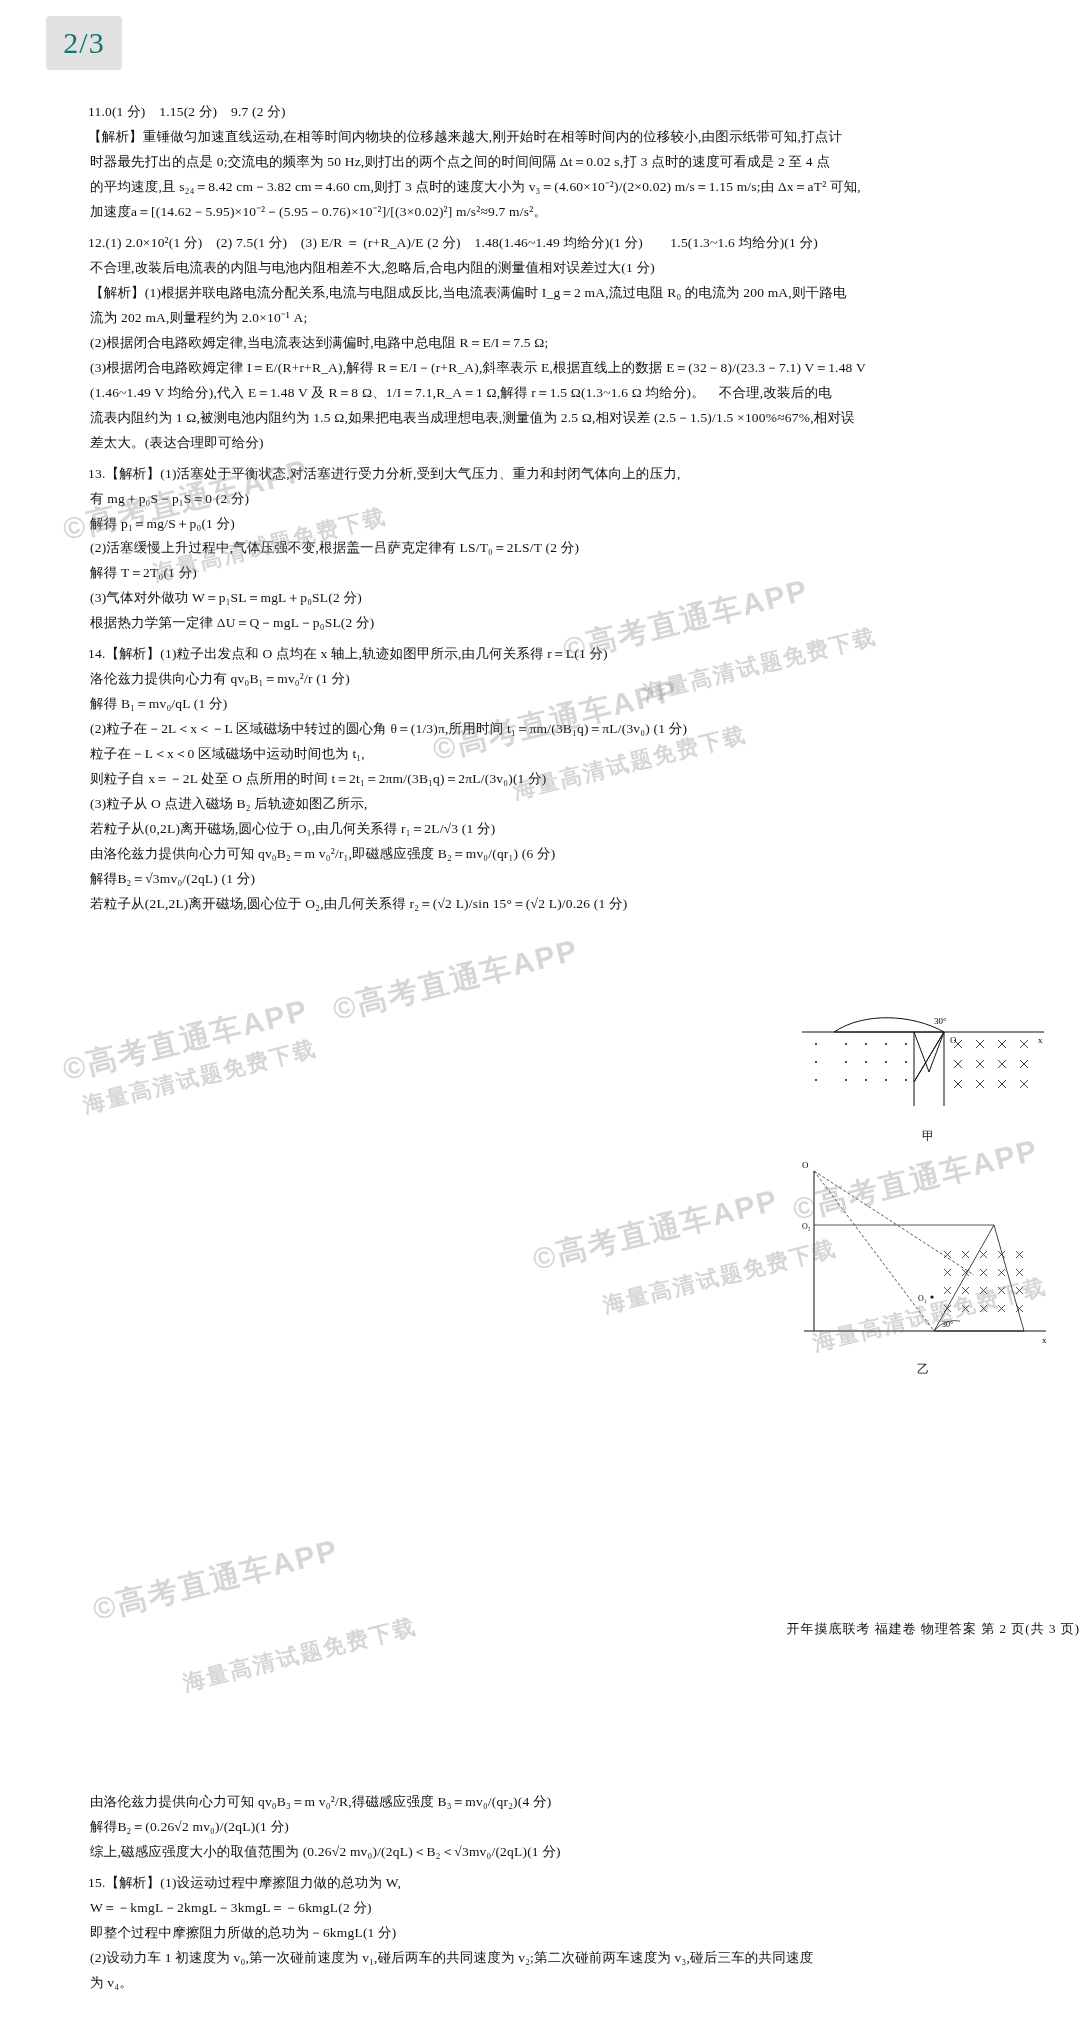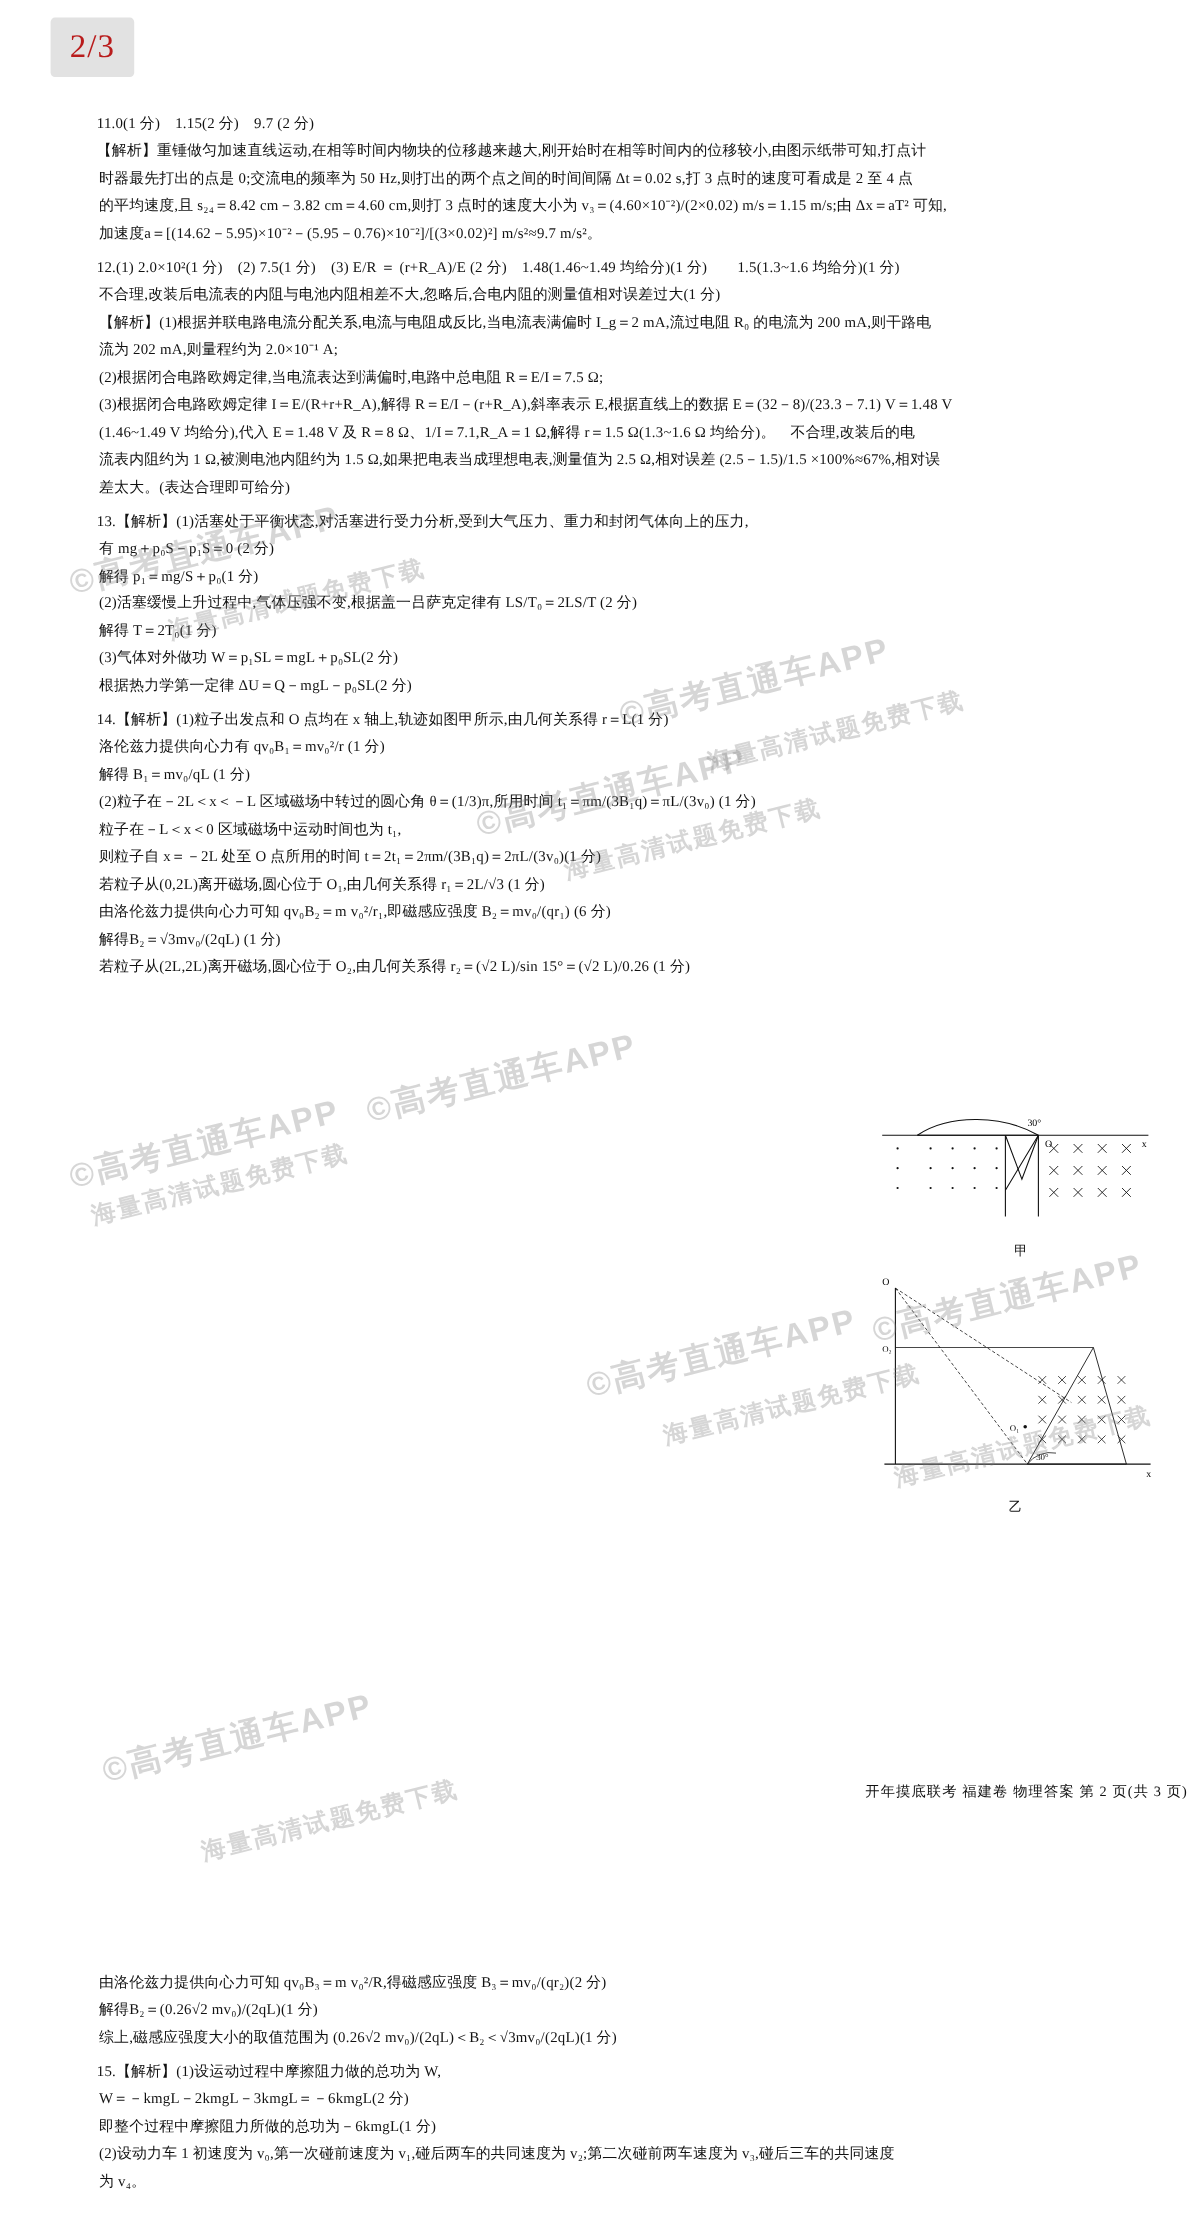--- a/index.html
+++ b/index.html
@@ -19,21 +19,21 @@
   }
   
   .page-badge{
     position:absolute;
     left:46px;
     top:16px;
     width:76px;
     height:54px;
     background:#e2e2e2;
     border-radius:4px;
-    color:#b91c1c;
+    color:#0f766e;
     font-size:30px;
     font-family:"Liberation Serif", serif;
     display:flex;
     align-items:center;
     justify-content:center;
     letter-spacing:1px;
   }
   .content{
     position:absolute;
     left:60px;
@@ -137,20 +137,21 @@
       <div class="ln ind3">根据热力学第一定律 ΔU＝Q－mgL－p₀SL(2 分)</div>
     </div>
 
     <div class="blk">
       <div class="ln hang">14.【解析】(1)粒子出发点和 O 点均在 x 轴上,轨迹如图甲所示,由几何关系得 r＝L(1 分)</div>
       <div class="ln ind3">洛伦兹力提供向心力有 qv₀B₁＝mv₀²/r (1 分)</div>
       <div class="ln ind3">解得 B₁＝mv₀/qL (1 分)</div>
       <div class="ln ind3">(2)粒子在－2L＜x＜－L 区域磁场中转过的圆心角 θ＝(1/3)π,所用时间 t₁＝πm/(3B₁q)＝πL/(3v₀) (1 分)</div>
       <div class="ln ind3">粒子在－L＜x＜0 区域磁场中运动时间也为 t₁,</div>
       <div class="ln ind3">则粒子自 x＝－2L 处至 O 点所用的时间 t＝2t₁＝2πm/(3B₁q)＝2πL/(3v₀)(1 分)</div>
+      <div class="ln ind3">(3)粒子从 O 点进入磁场 B₂ 后轨迹如图乙所示,</div>
       <div class="ln ind3">若粒子从(0,2L)离开磁场,圆心位于 O₁,由几何关系得 r₁＝2L/√3 (1 分)</div>
       <div class="ln ind3">由洛伦兹力提供向心力可知 qv₀B₂＝m v₀²/r₁,即磁感应强度 B₂＝mv₀/(qr₁) (6 分)</div>
       <div class="ln ind3">解得B₂＝√3mv₀/(2qL) (1 分)</div>
       <div class="ln ind3">若粒子从(2L,2L)离开磁场,圆心位于 O₂,由几何关系得 r₂＝(√2 L)/sin 15°＝(√2 L)/0.26 (1 分)</div>
     </div>
 
   </div>
 
   <div class="fig-a">
     <svg width="268" height="112" viewBox="0 0 268 112">
@@ -276,21 +277,21 @@
       <path d="M150 176 A 26 26 0 0 1 176 166" fill="none" stroke="#111" stroke-width="0.7"></path>
       <text x="158" y="172" font-size="8" font-family="Liberation Serif, serif">30°</text>
     </svg>
     <div class="figcap">乙</div>
   </div>
 
   <div class="footer">开年摸底联考  福建卷  物理答案  第 2 页(共 3 页)</div>
 
   <div class="content2">
     <div class="blk">
-      <div class="ln ind3">由洛伦兹力提供向心力可知 qv₀B₃＝m v₀²/R,得磁感应强度 B₃＝mv₀/(qr₂)(2 分)</div>
+      <div class="ln ind3">由洛伦兹力提供向心力可知 qv₀B₃＝m v₀²/R,得磁感应强度 B₃＝mv₀/(qr₂)(4 分)</div>
       <div class="ln ind3">解得B₂＝(0.26√2 mv₀)/(2qL)(1 分)</div>
       <div class="ln ind3">综上,磁感应强度大小的取值范围为 (0.26√2 mv₀)/(2qL)＜B₂＜√3mv₀/(2qL)(1 分)</div>
     </div>
     <div class="blk">
       <div class="ln hang">15.【解析】(1)设运动过程中摩擦阻力做的总功为 W,</div>
       <div class="ln ind3">W＝－kmgL－2kmgL－3kmgL＝－6kmgL(2 分)</div>
       <div class="ln ind3">即整个过程中摩擦阻力所做的总功为－6kmgL(1 分)</div>
       <div class="ln ind3">(2)设动力车 1 初速度为 v₀,第一次碰前速度为 v₁,碰后两车的共同速度为 v₂;第二次碰前两车速度为 v₃,碰后三车的共同速度</div>
       <div class="ln ind3">为 v₄。</div>
     </div>

